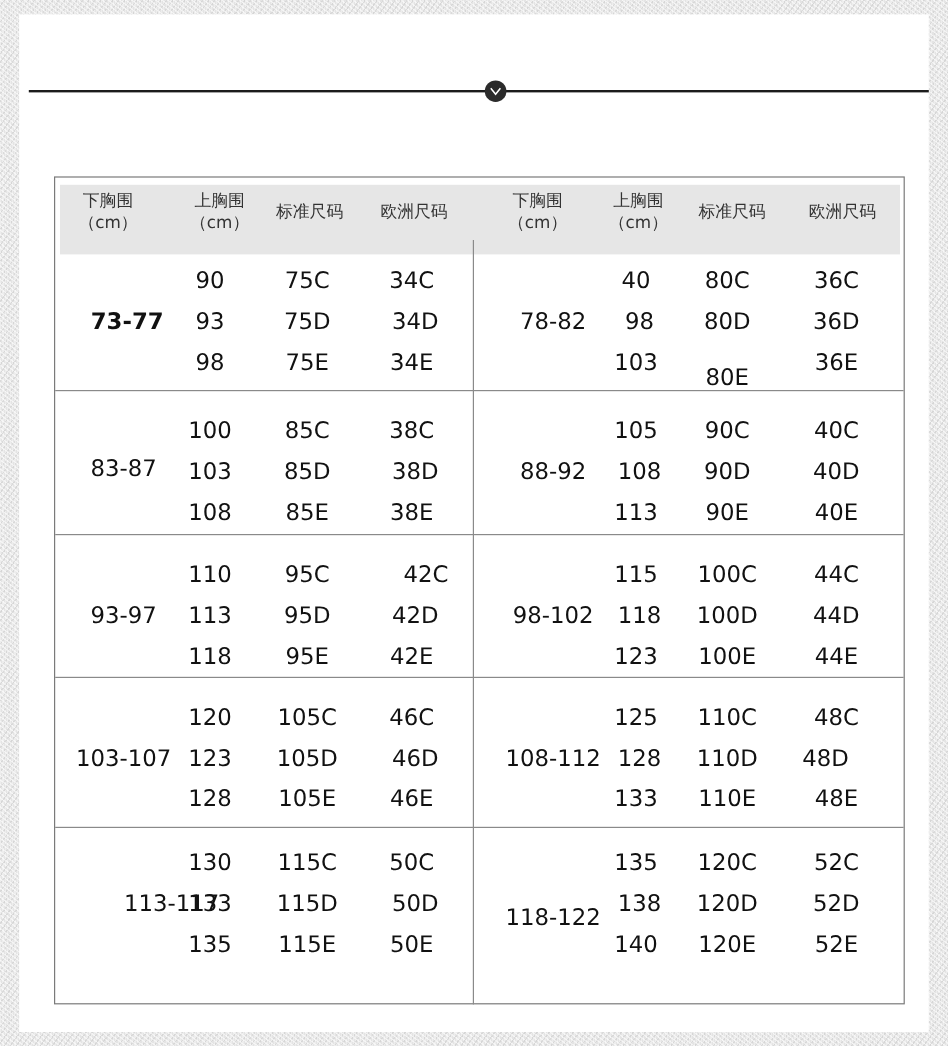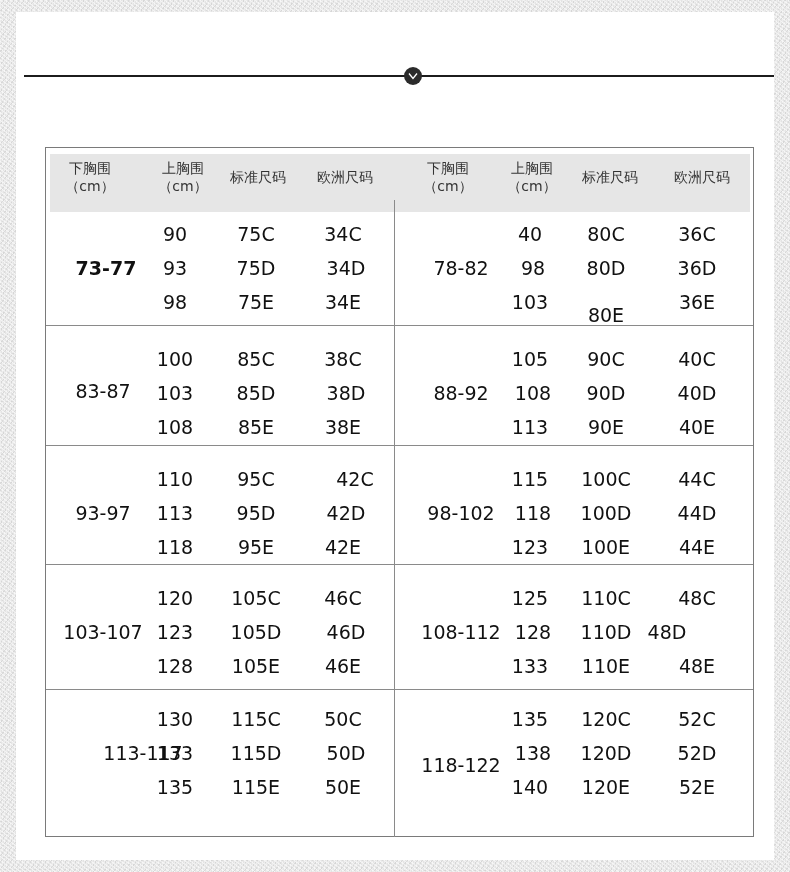--- a/index.html
+++ b/index.html
@@ -210,21 +210,21 @@
       <div class="cell" style="left: 300px; top: 473px;">46D</div>
       <div class="cell" style="left: 297px; top: 507px;">46E</div>
       <div class="cell range" style="left: 415px; top: 473px;">108-112</div>
       <div class="cell" style="left: 484px; top: 439px;">125</div>
       <div class="cell" style="left: 487px; top: 473px;">128</div>
       <div class="cell" style="left: 484px; top: 507px;">133</div>
       <div class="cell" style="left: 560px; top: 439px;">110C</div>
       <div class="cell" style="left: 560px; top: 473px;">110D</div>
       <div class="cell" style="left: 560px; top: 507px;">110E</div>
       <div class="cell" style="left: 651px; top: 439px;">48C</div>
-      <div class="cell" style="left: 621px; top: 473px;">48D</div>
+      <div class="cell" style="left: 642px; top: 473px;">48D</div>
       <div class="cell" style="left: 651px; top: 507px;">48E</div>
       <div class="row-line" style="top: 541px;"></div>
       <div class="cell range" style="left: 57px; top: 594px; margin-left: 40px;">113-117</div>
       <div class="cell" style="left: 129px; top: 560px;">130</div>
       <div class="cell" style="left: 129px; top: 594px;">133</div>
       <div class="cell" style="left: 129px; top: 628px;">135</div>
       <div class="cell" style="left: 210px; top: 560px;">115C</div>
       <div class="cell" style="left: 210px; top: 594px;">115D</div>
       <div class="cell" style="left: 210px; top: 628px;">115E</div>
       <div class="cell" style="left: 297px; top: 560px;">50C</div>

